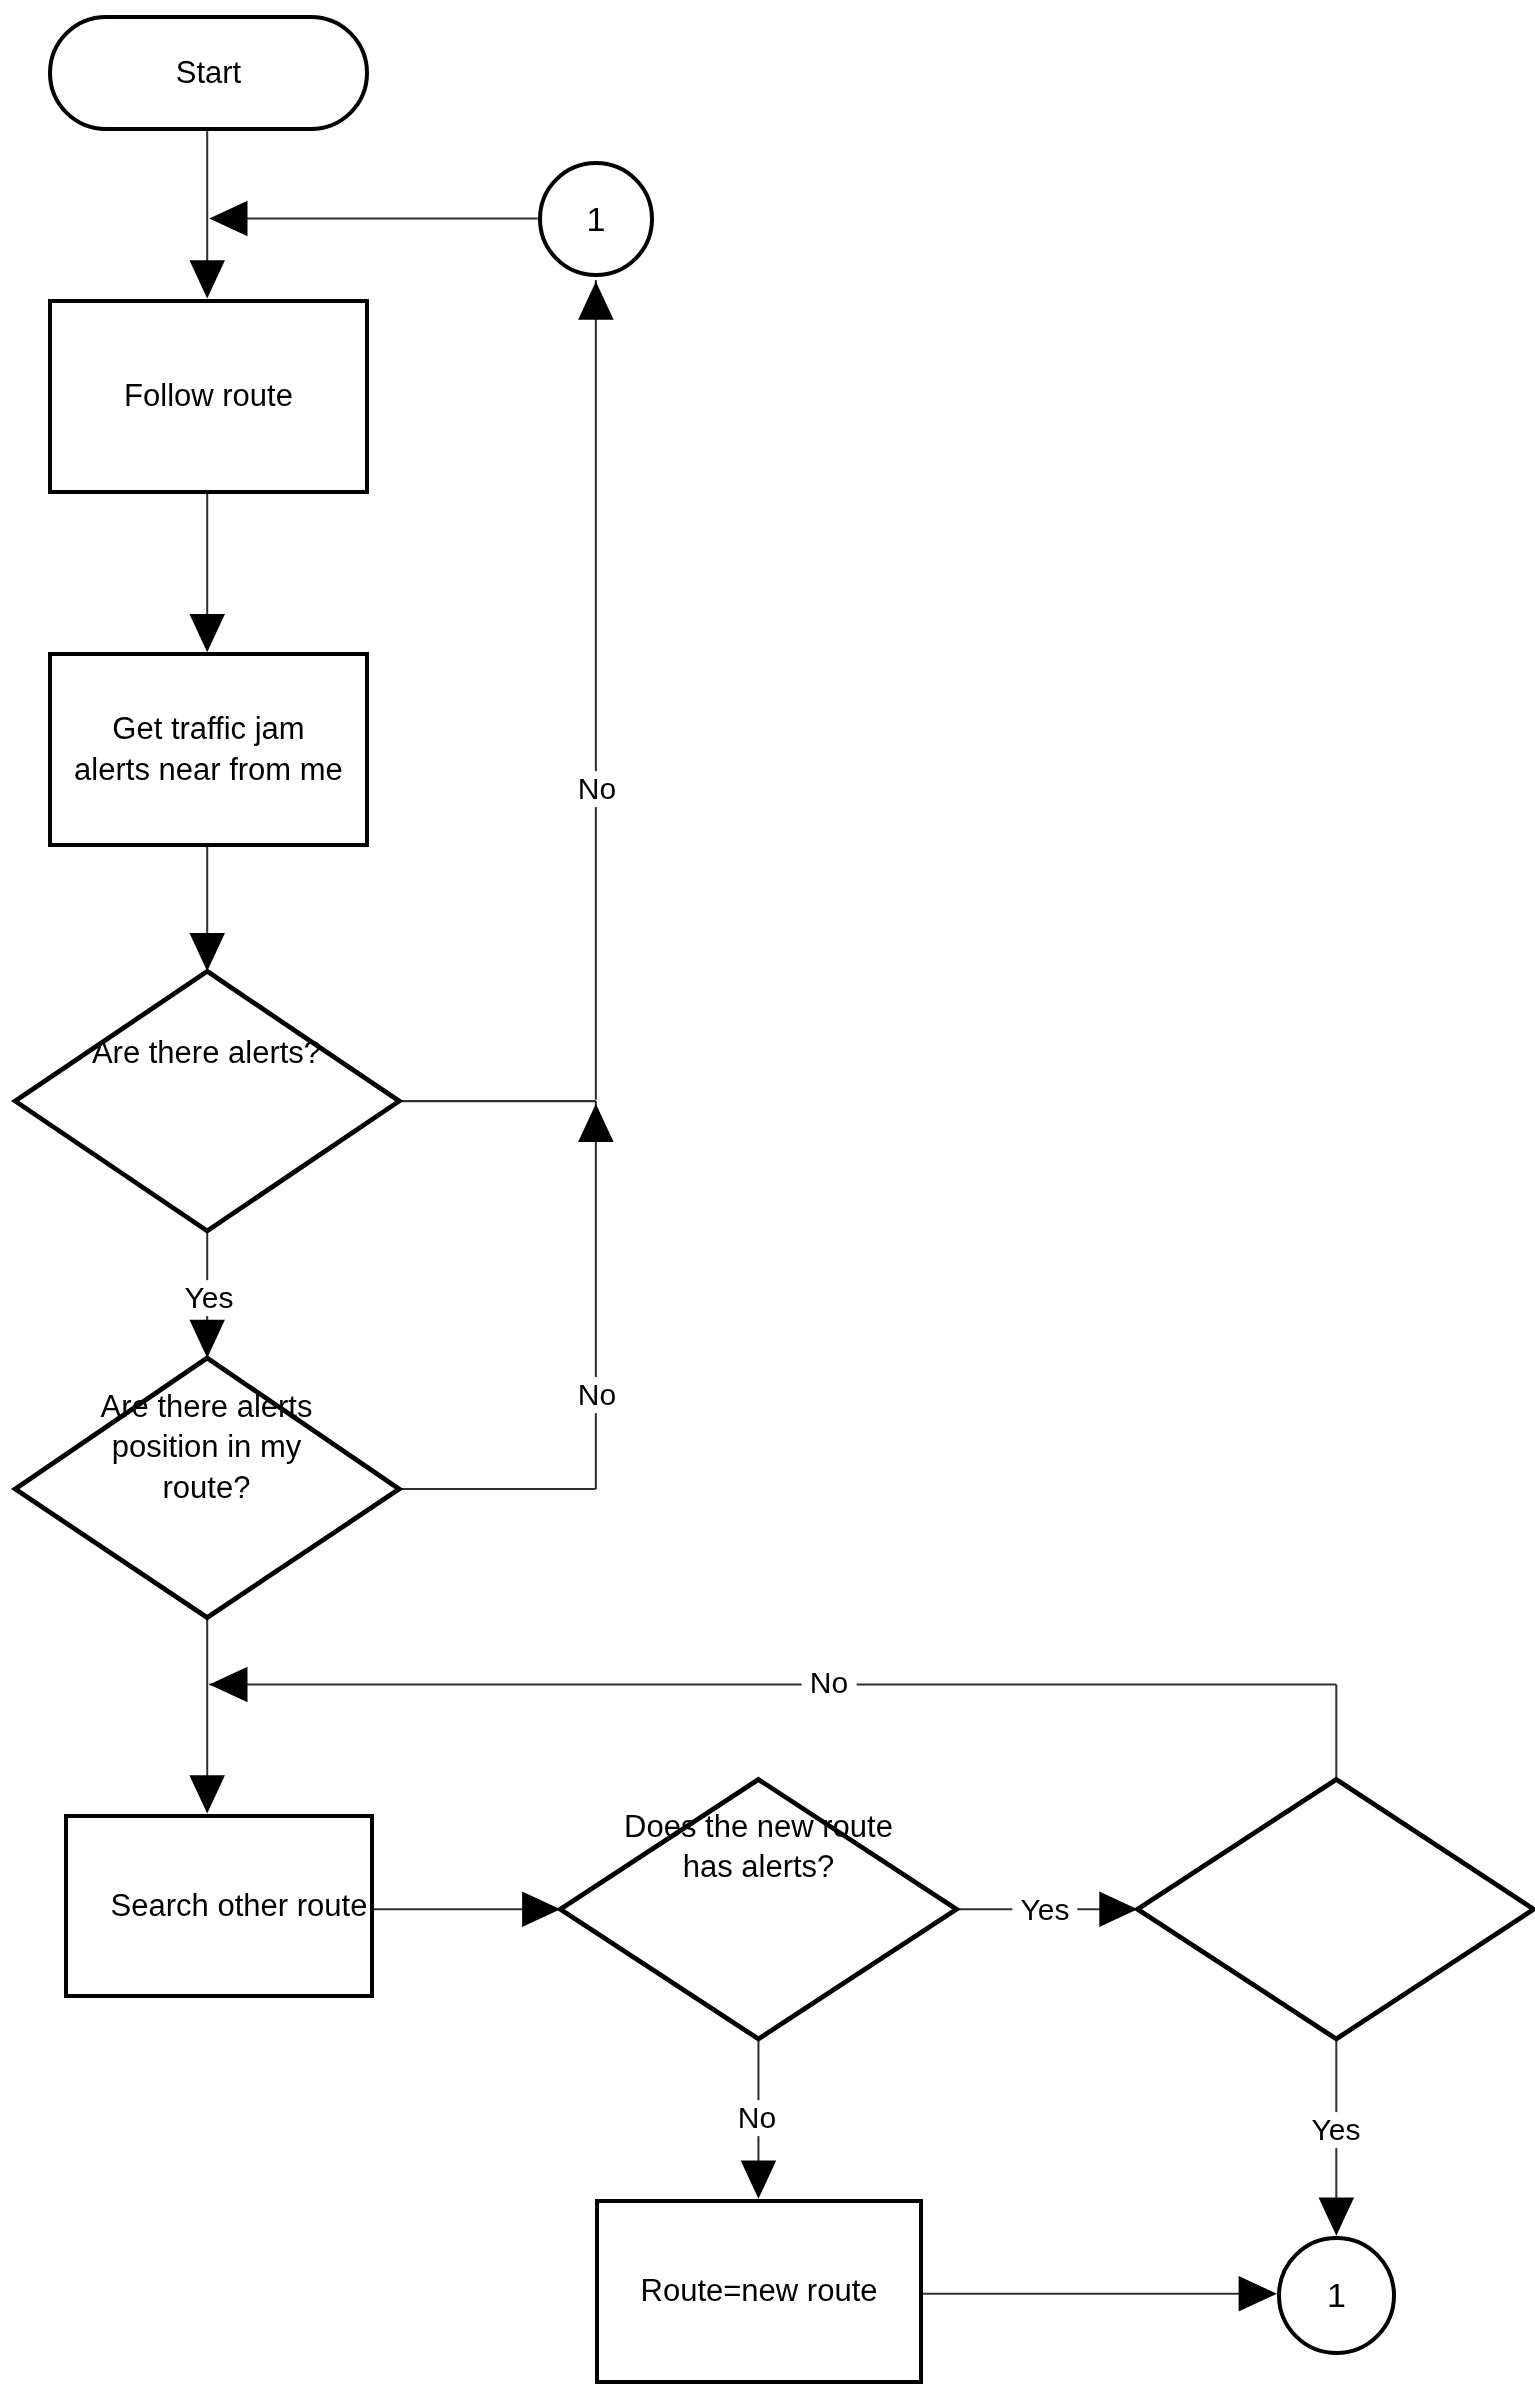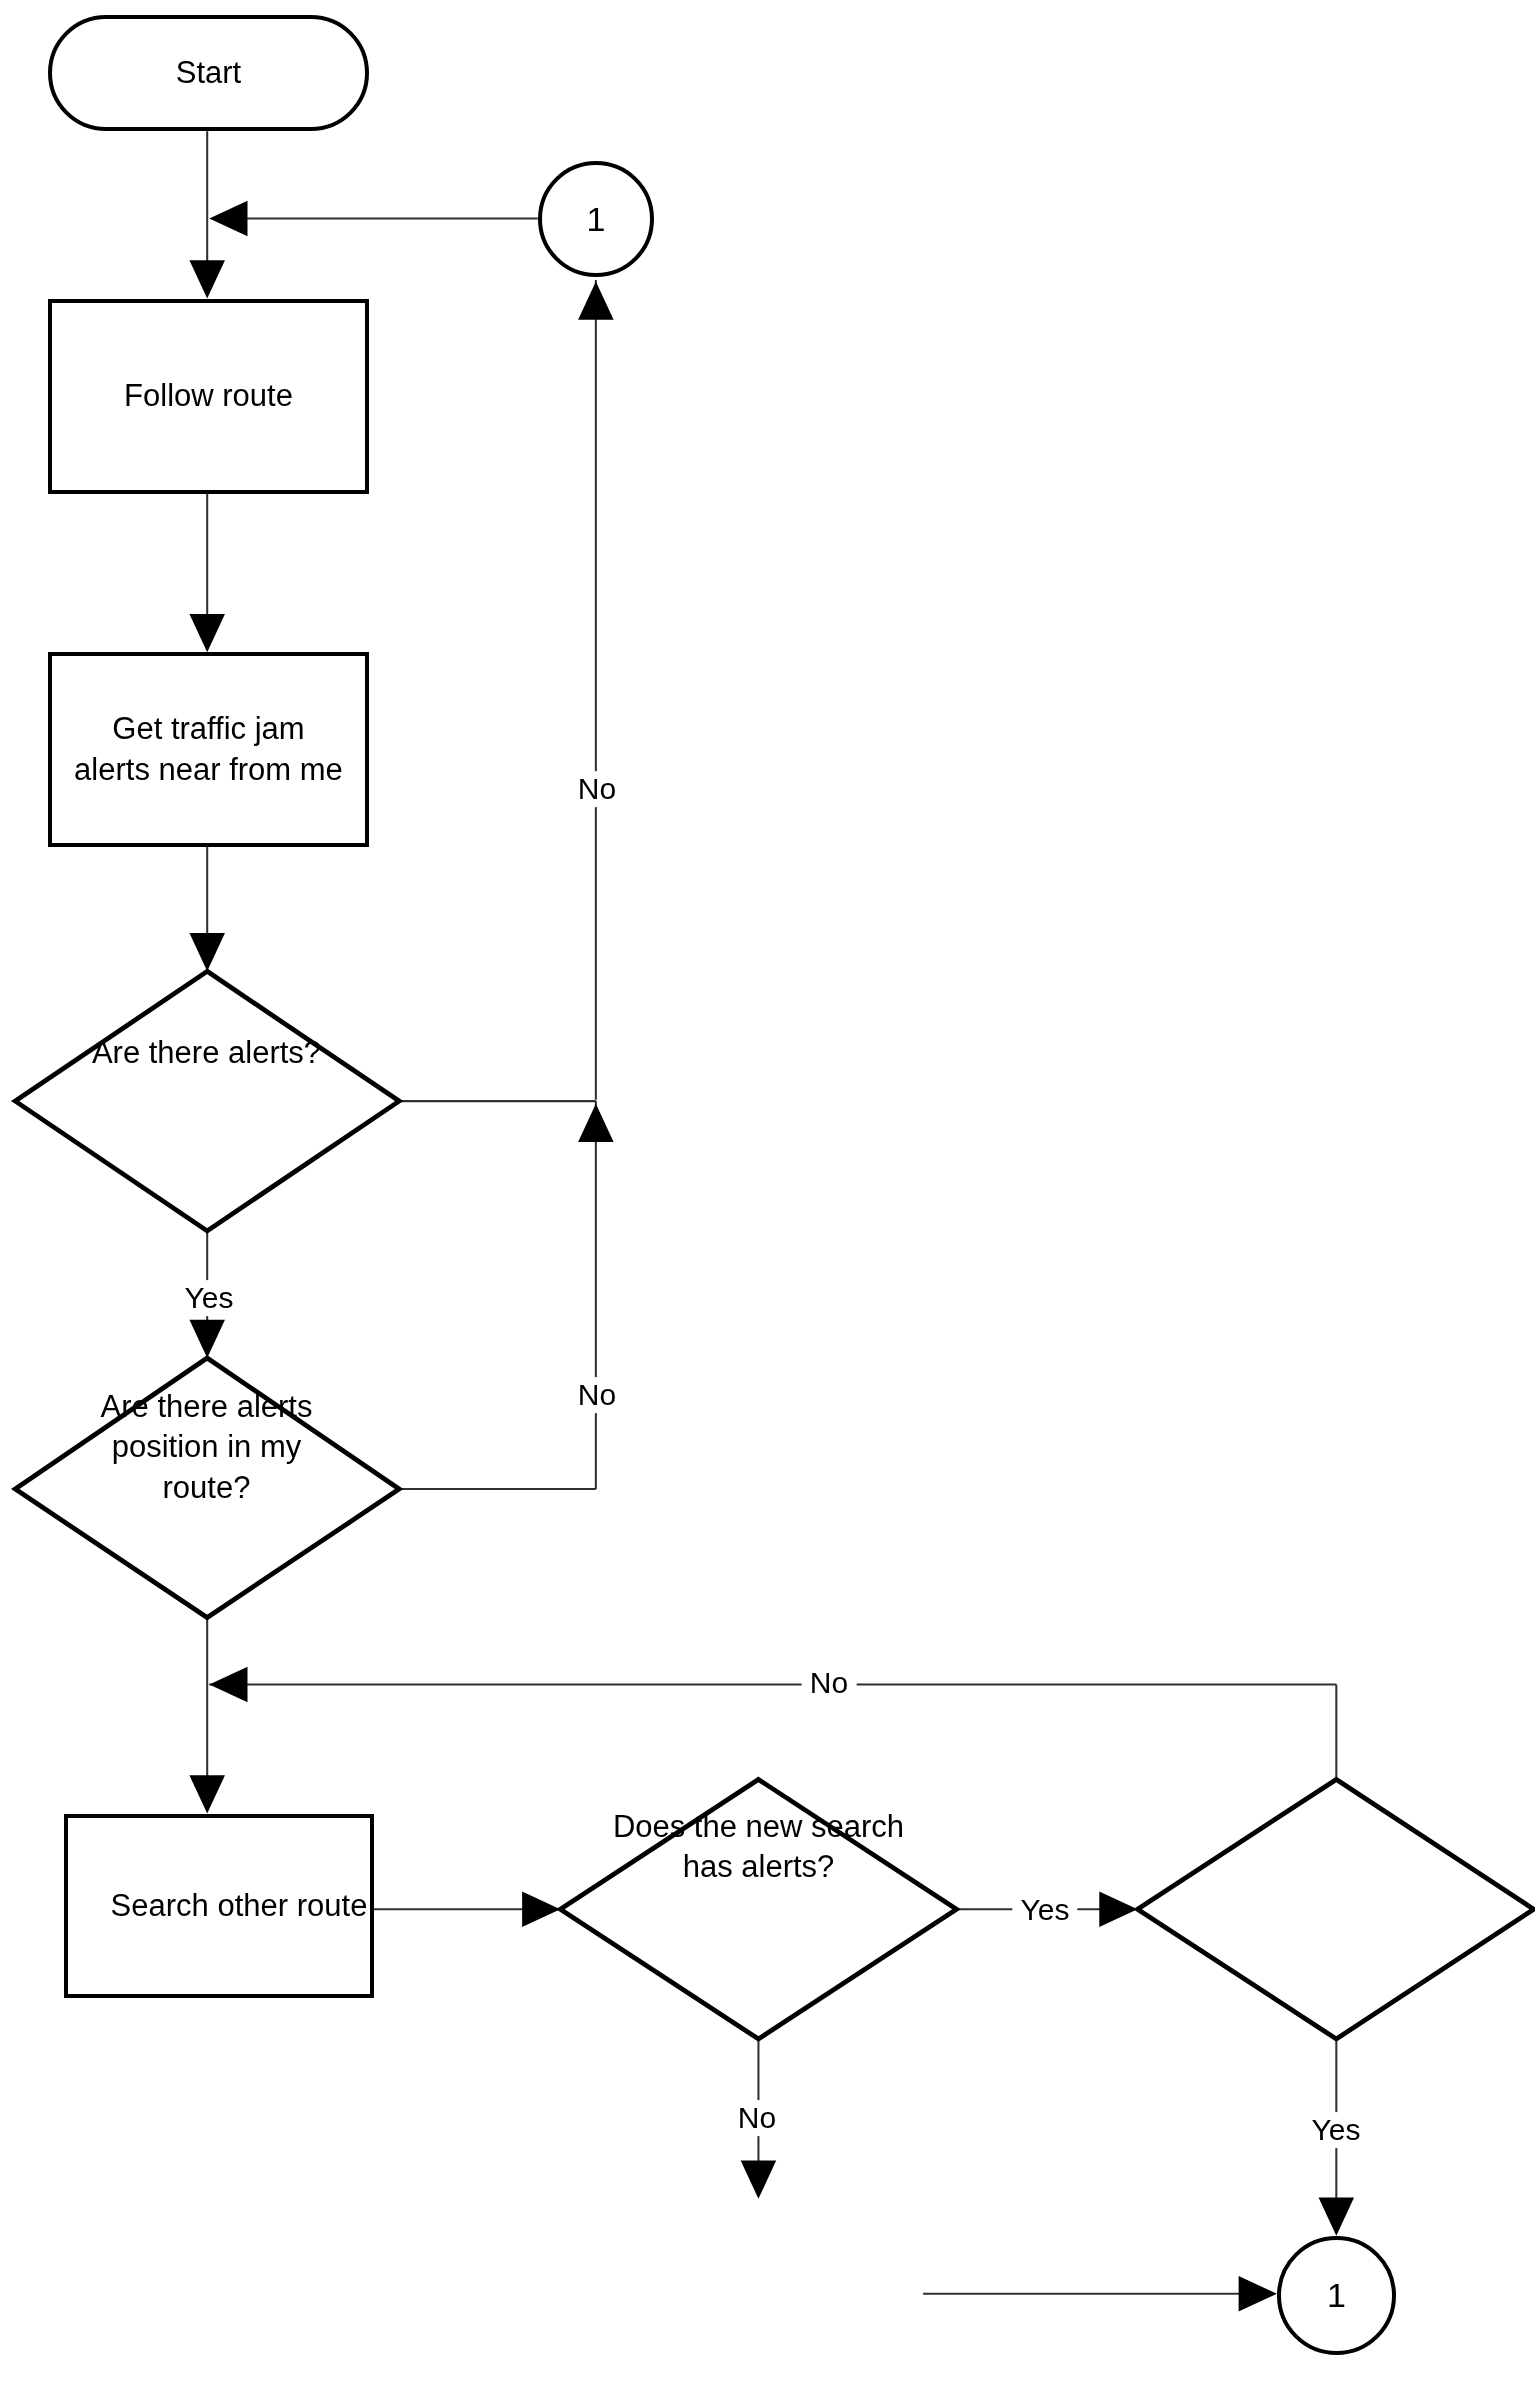--- a/index.html
+++ b/index.html
@@ -142,37 +142,40 @@
 
   <div class="node" style="left:48px; top:652px; width:321px; height:195px;">
     <span>Get traffic jam
 alerts near from me</span>
   </div>
 
   <div class="node" style="left:64px; top:1814px; width:310px; height:184px;padding-left:40px;">
     <span>Search other route</span>
   </div>
 
+  <div class="node" style="left:595px; top:2199px; width:328px; height:185px; border-width:4.1px;">
+    <span>Route=new route</span>
+  </div>
 
   <div class="node connector-circle" style="left:1277px; top:2236px; width:119px; height:119px;">
     <span>1</span>
   </div>
 
   <div class="decision-label" style="left:29px; top:1033px; width:355px; height:137px;">
     <span>Are there alerts?</span>
   </div>
 
   <div class="decision-label" style="left:29px; top:1387px; width:355px; height:205px;">
     <span>Are there alerts
 position in my
 route?</span>
   </div>
 
   <div class="decision-label" style="left:581px; top:1807px; width:355px; height:205px;">
-    <span>Does the new search
+    <span>Does the new route
 has alerts?</span>
   </div>
 
 
   <div class="edge-label" style="left:209px; top:1298px;">Yes</div>
 
   <div class="edge-label" style="left:597px; top:789px;">No</div>
 
   <div class="edge-label" style="left:597px; top:1395px;">No</div>
 

